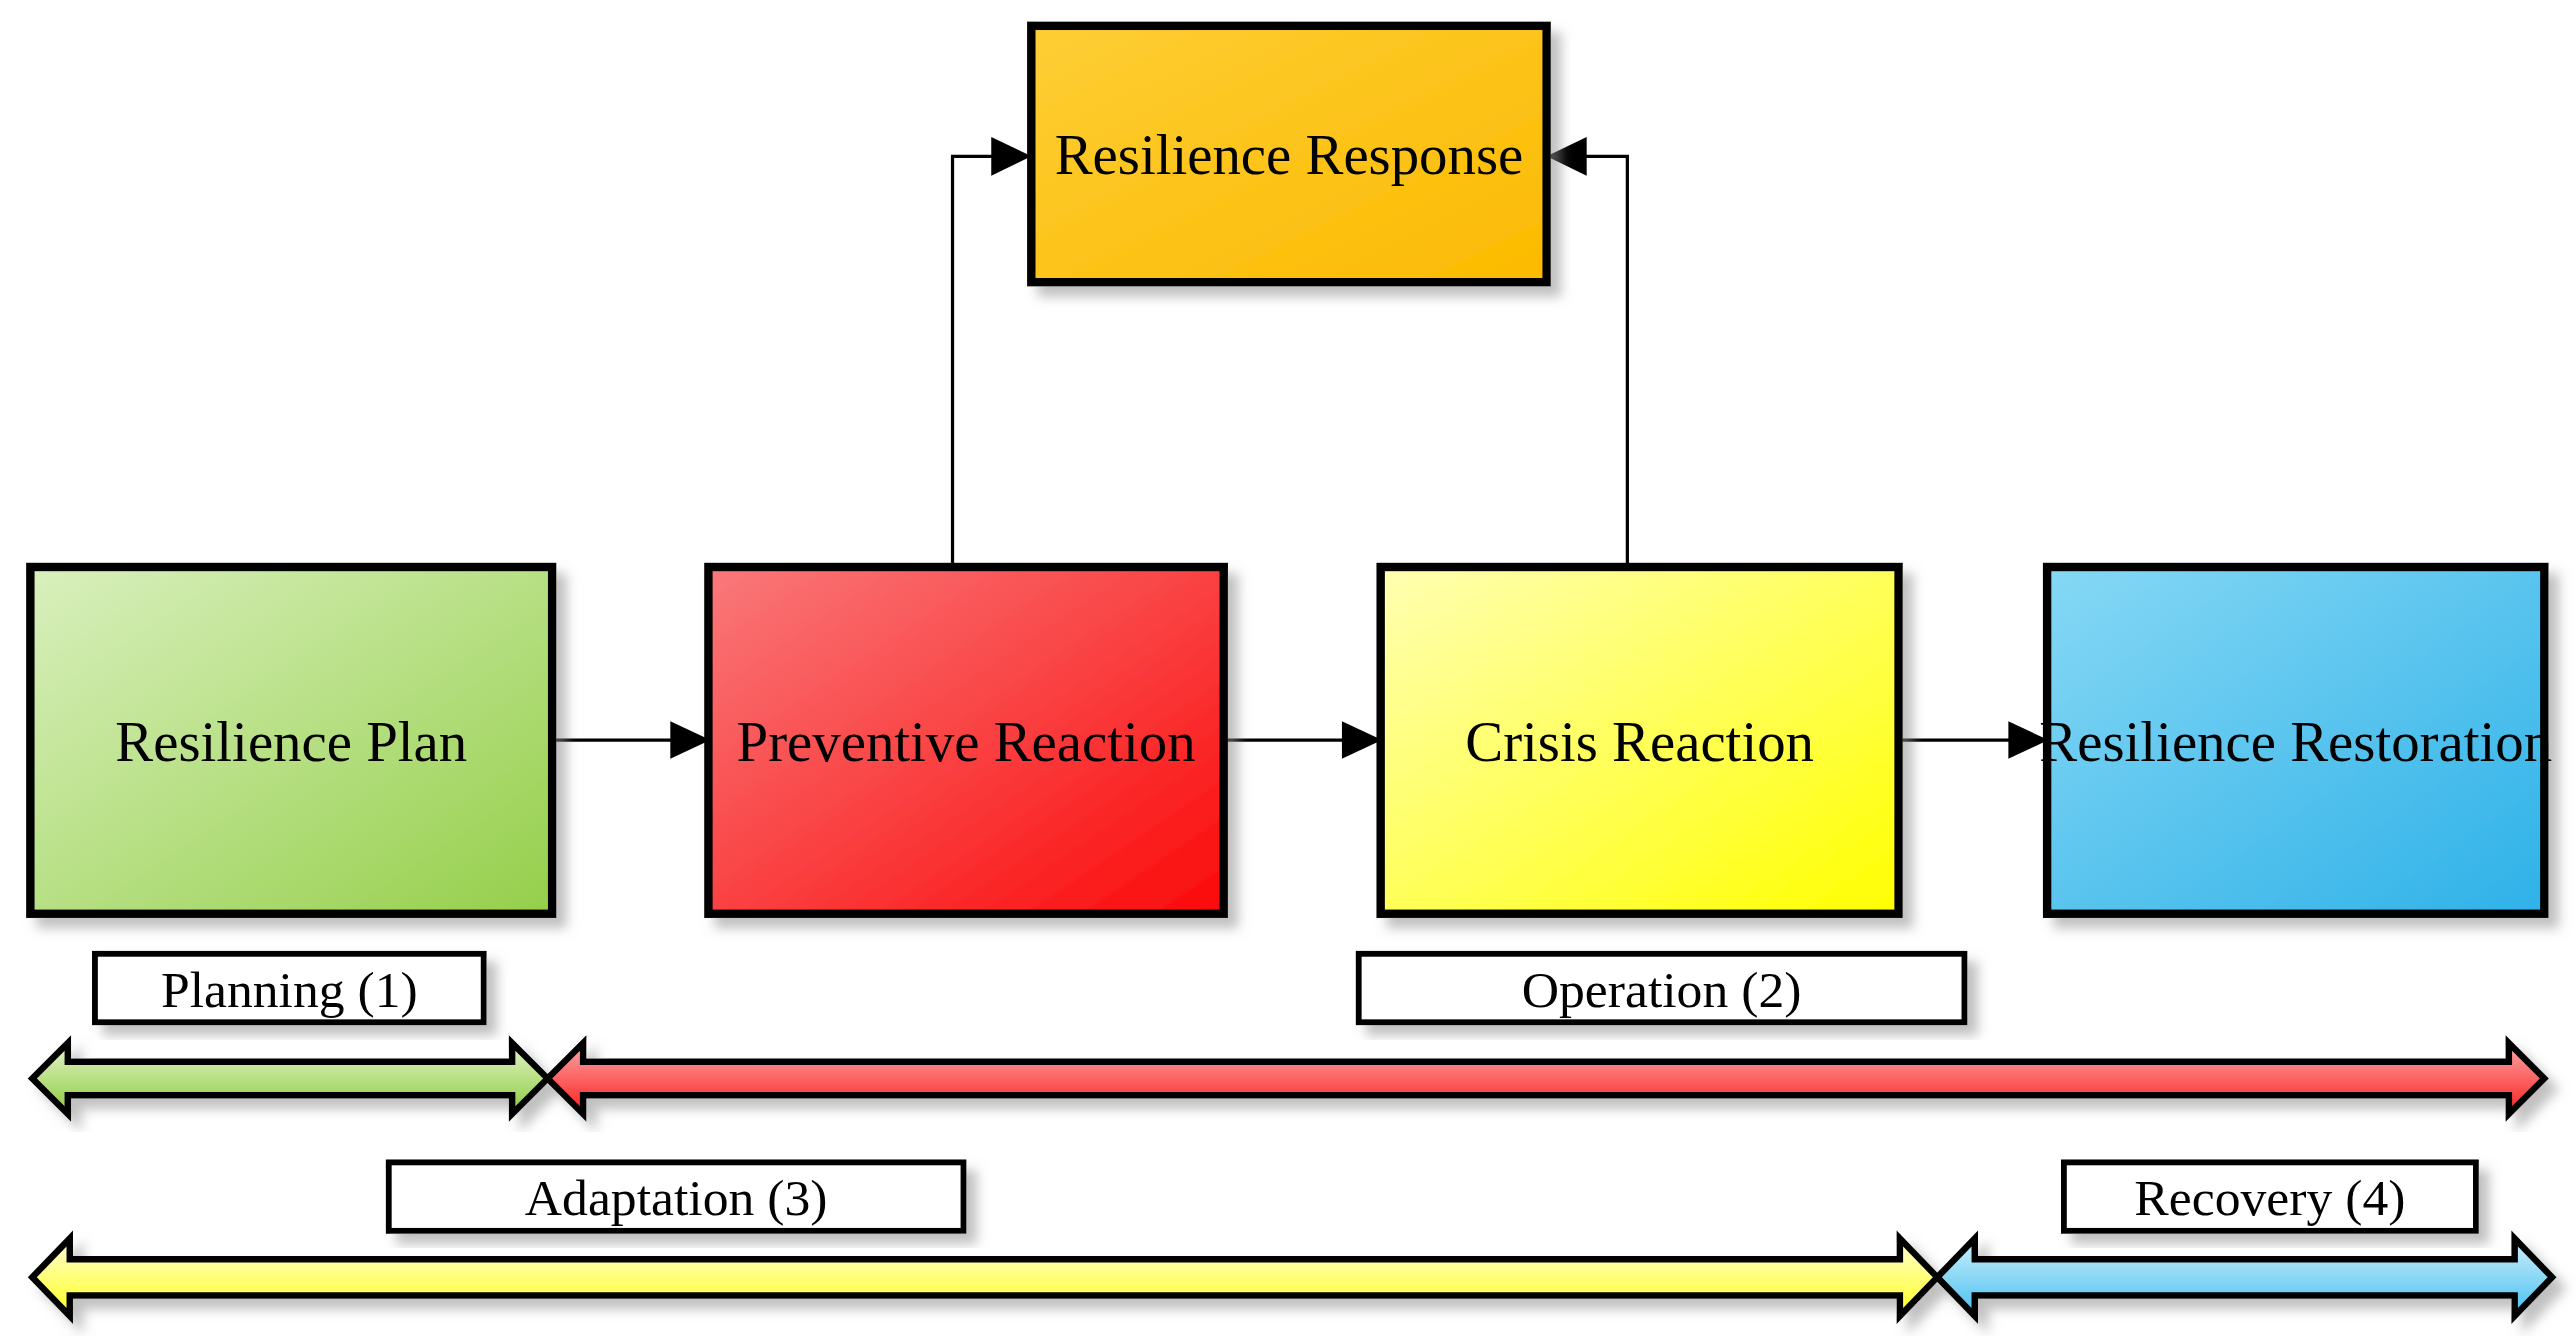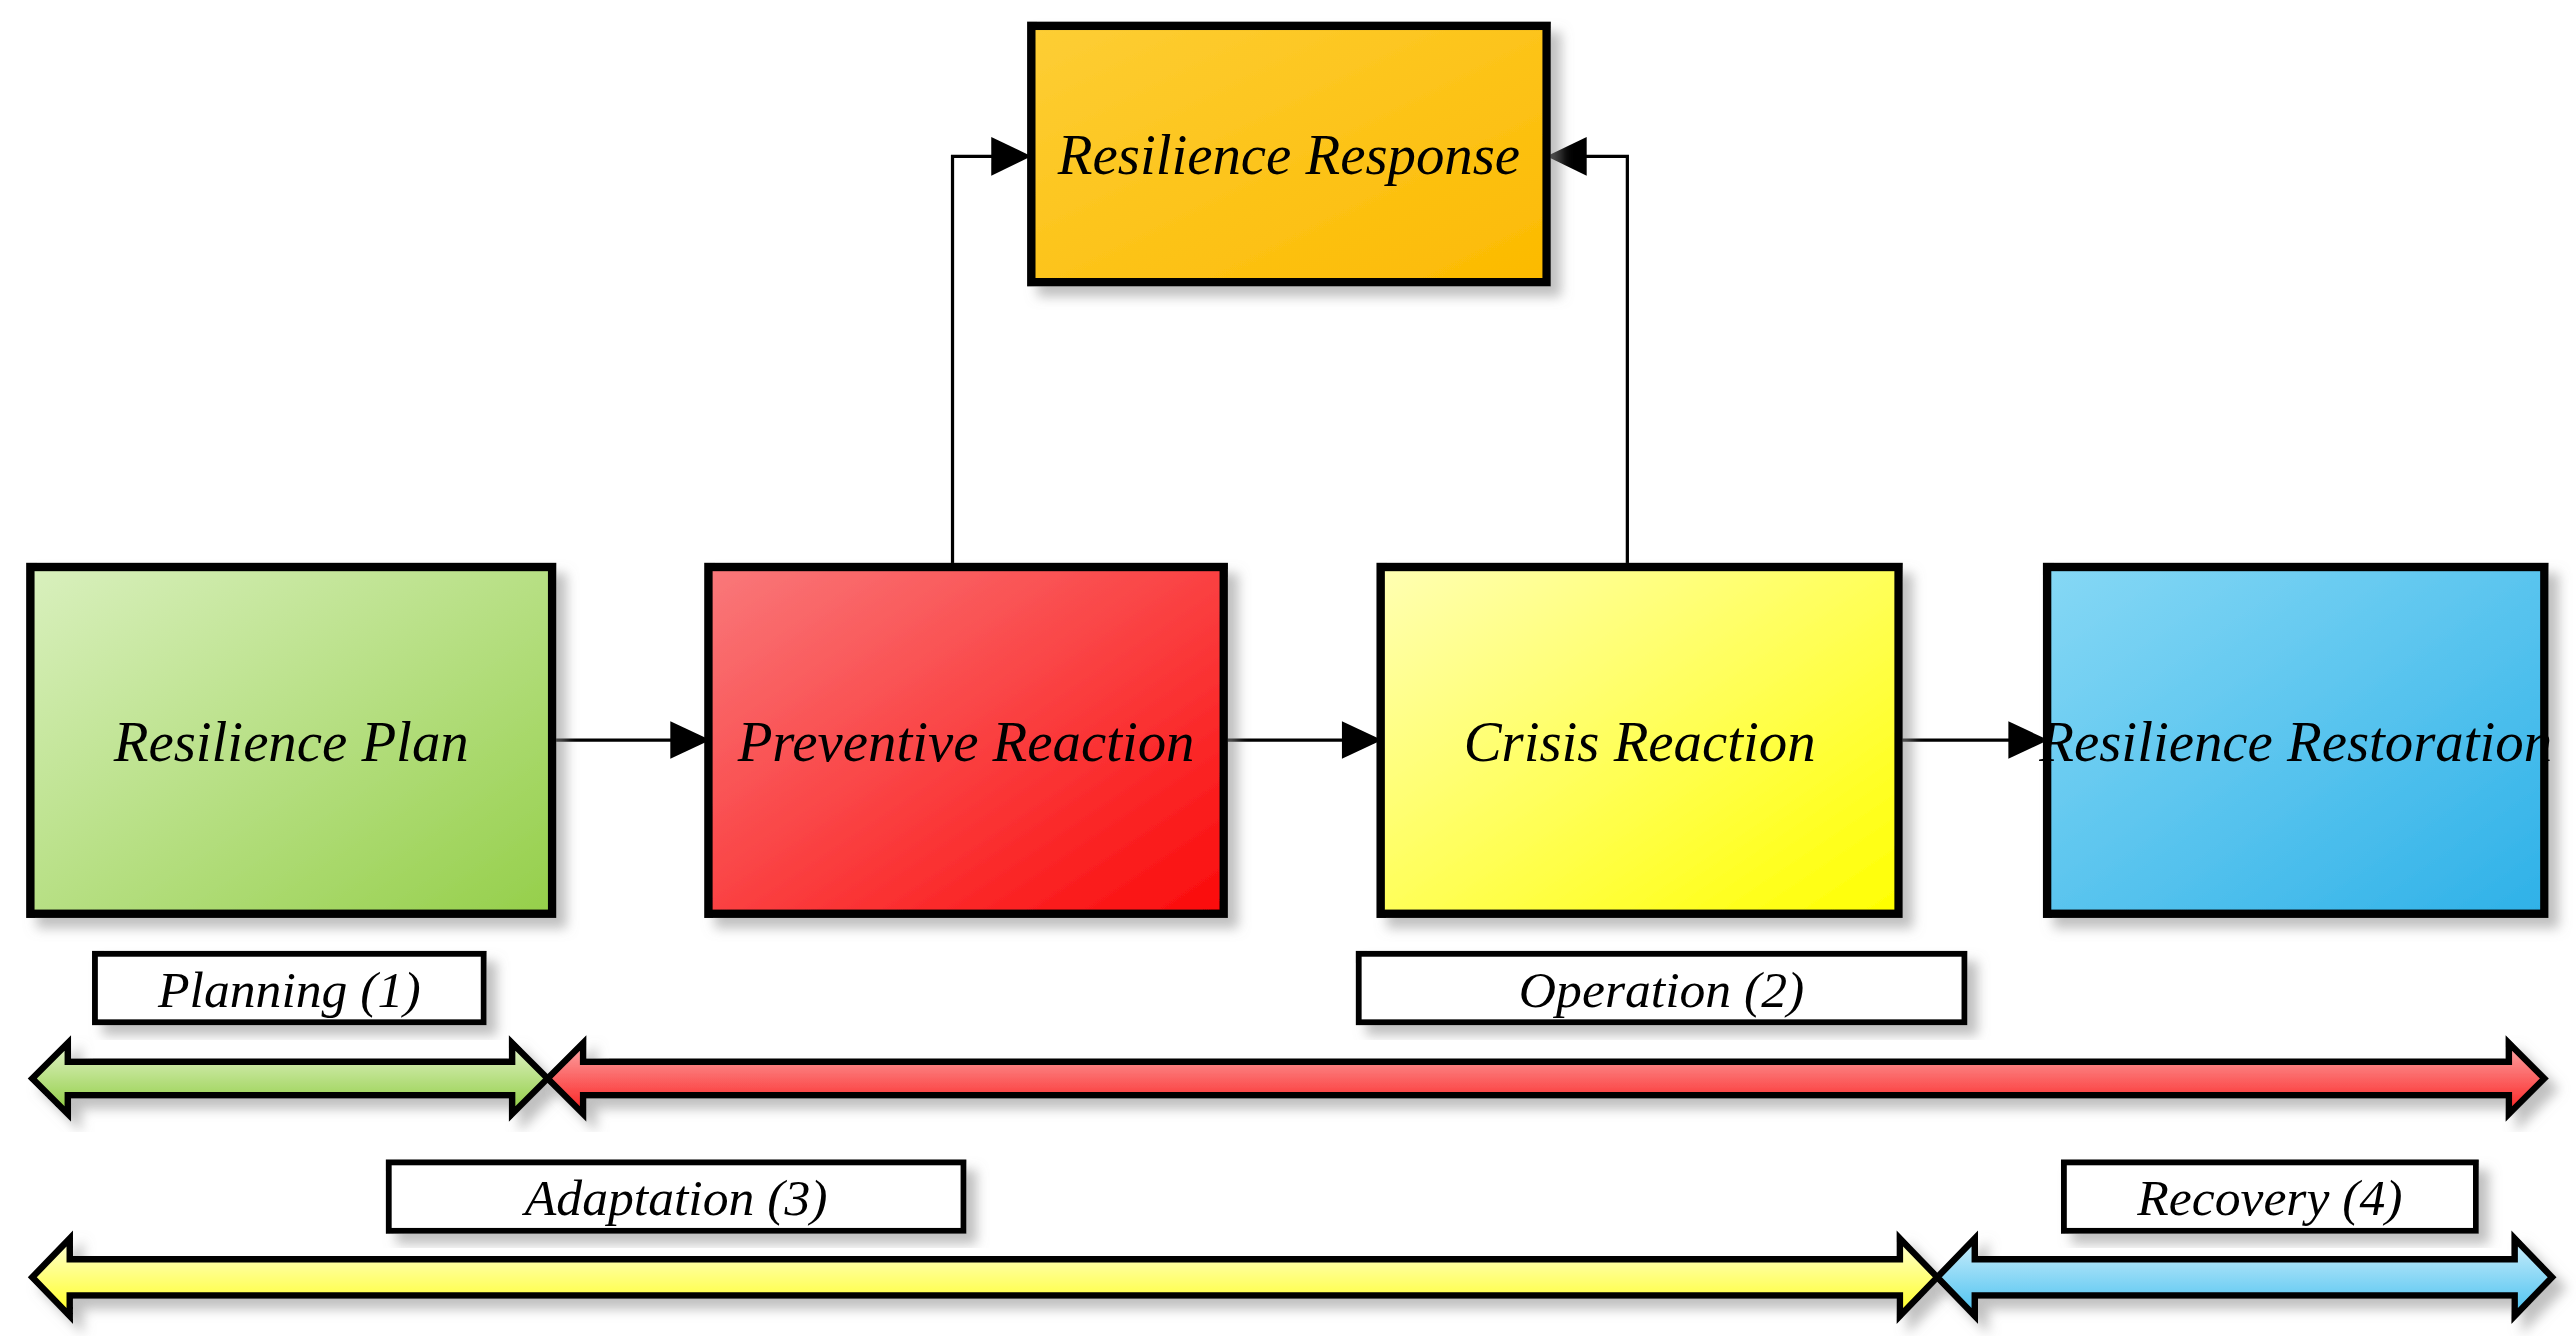--- a/index.html
+++ b/index.html
@@ -1,16 +1,16 @@
 <!DOCTYPE html>
 <html style="font-size:10.3px"><head>
 <meta charset="utf-8">
 <style>
   html,body{margin:0;padding:0;background:#ffffff;}
-  .wrap{width:100%;font-style:italic;}
+  .wrap{width:100%;}
   svg{display:block;width:100%;height:auto;}
   text{
     font-family:"Liberation Serif","DejaVu Serif",serif;
     fill:#000000;
   }
 </style>
 </head>
 <body>
 
 <div class="wrap">

